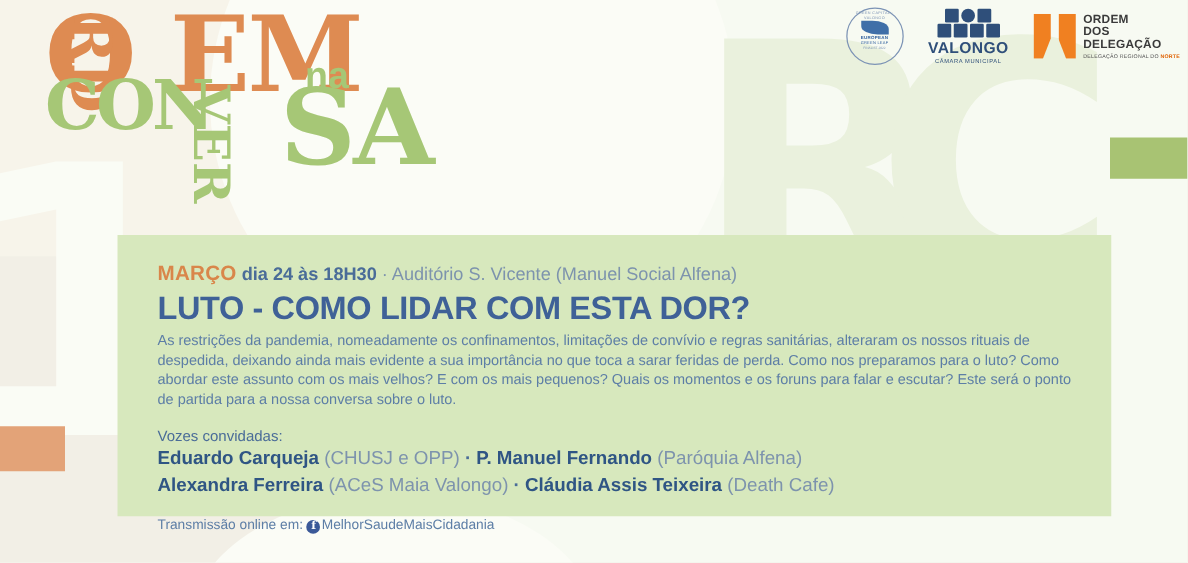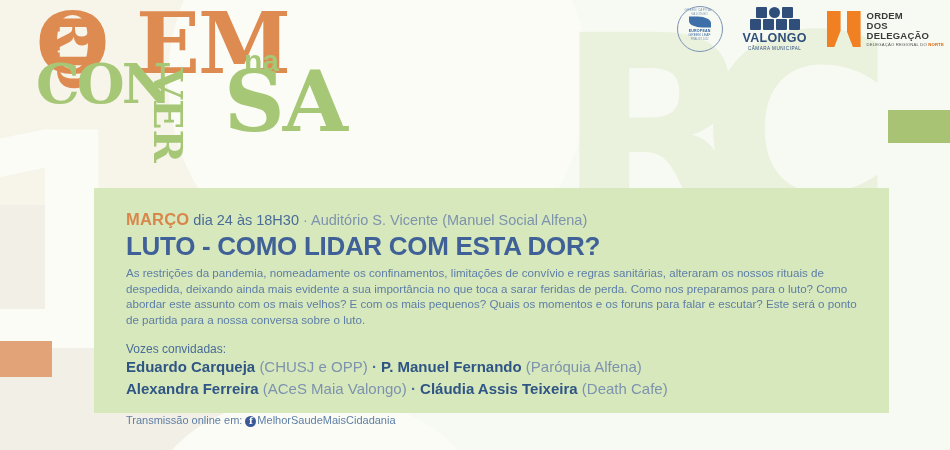--- a/index.html
+++ b/index.html
@@ -126,21 +126,21 @@
 
   
   .panel{
     position:absolute;left:94px;top:188px;width:795px;height:225px;
     background:#d7e8bd;
   }
   .panel-inner{padding:22px 30px 0 32px;}
 
   .kicker{font-size:14.5px;color:#5b7da8;line-height:1.2;margin-bottom:2px;}
   .kicker .mes{color:#d9864a;font-weight:700;font-size:16.5px;letter-spacing:.2px;}
-  .kicker .b{font-weight:400;color:#4a6c98;}
+  .kicker .b{font-weight:700;color:#4a6c98;}
   .kicker .lt{color:#7d93ad;}
 
   .title{
     font-size:26px;font-weight:700;color:#3f6197;letter-spacing:-.3px;
     line-height:1.08;margin:1px 0 5px;
   }
 
   .para{font-size:11.6px;color:#5d7ea6;line-height:1.36;max-width:740px;}
 
   .voices-lbl{font-size:12px;color:#4a6c98;margin-top:14px;}

